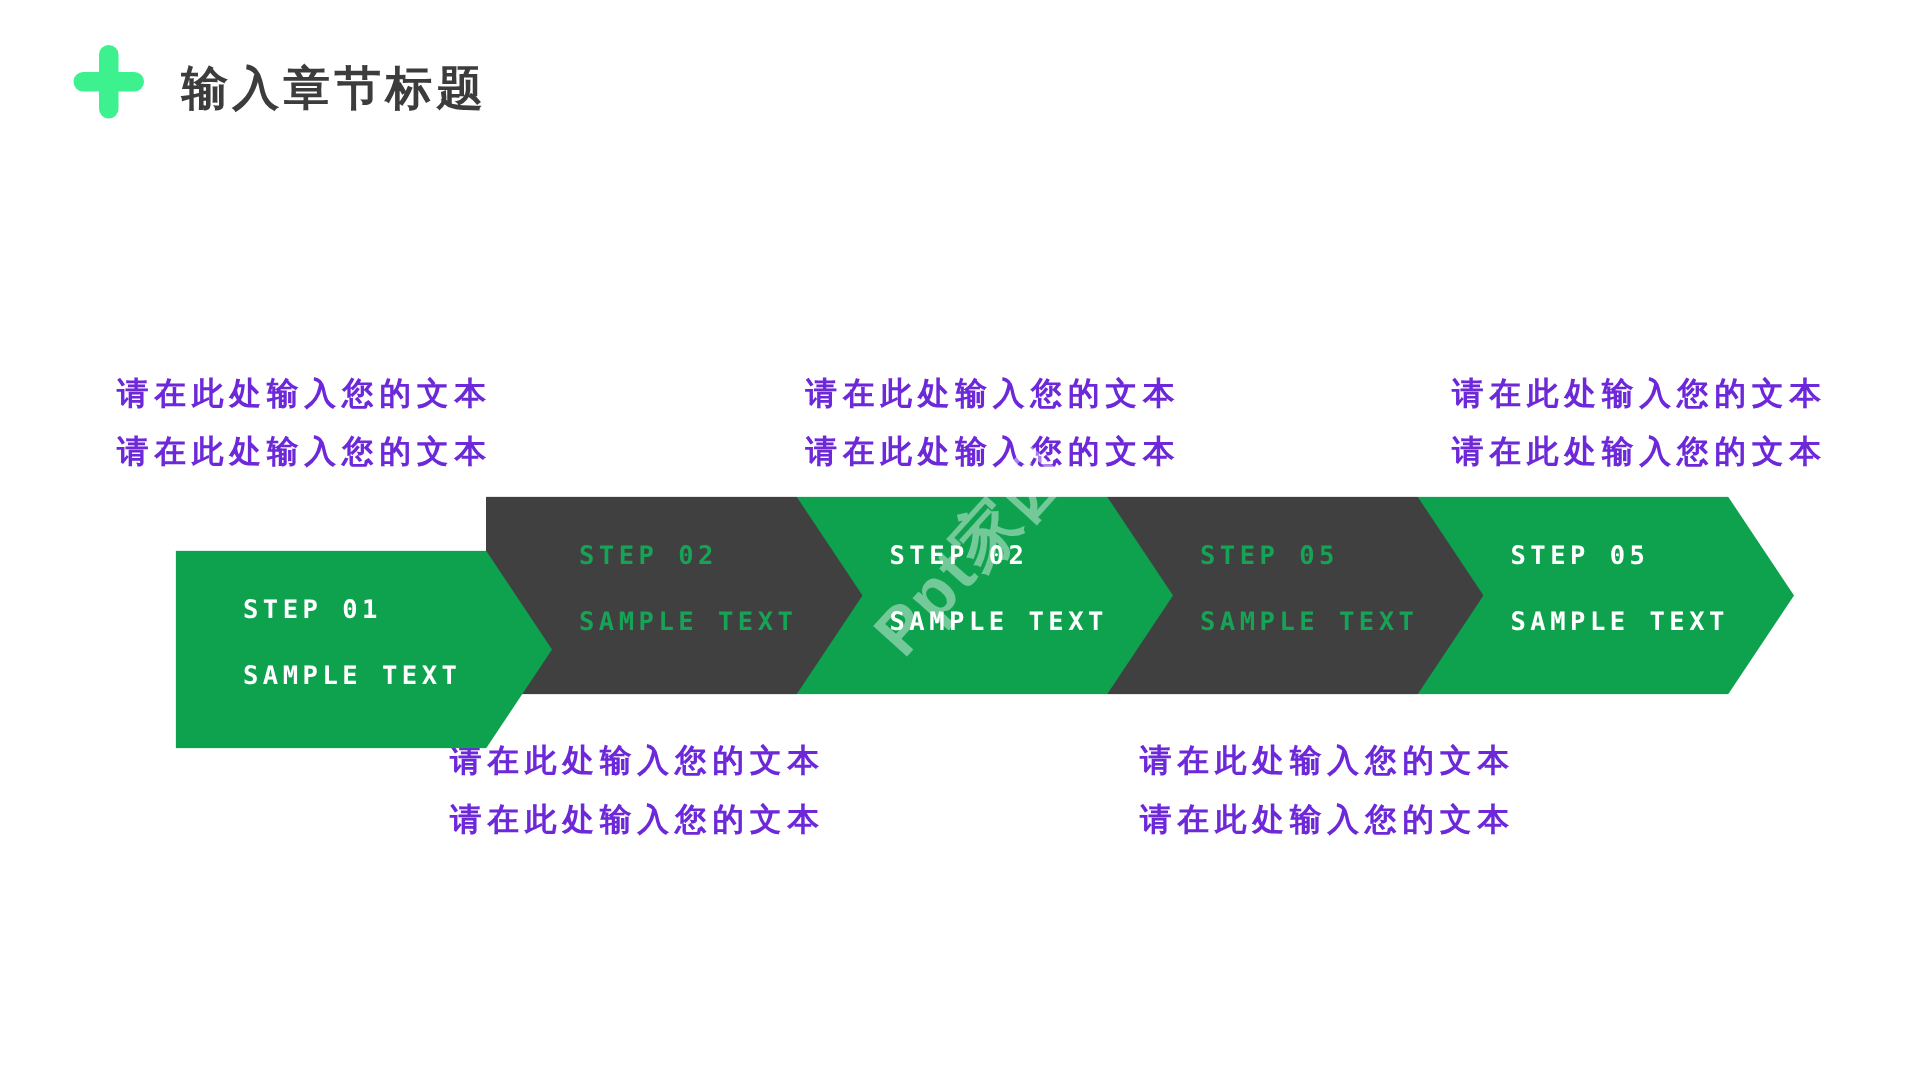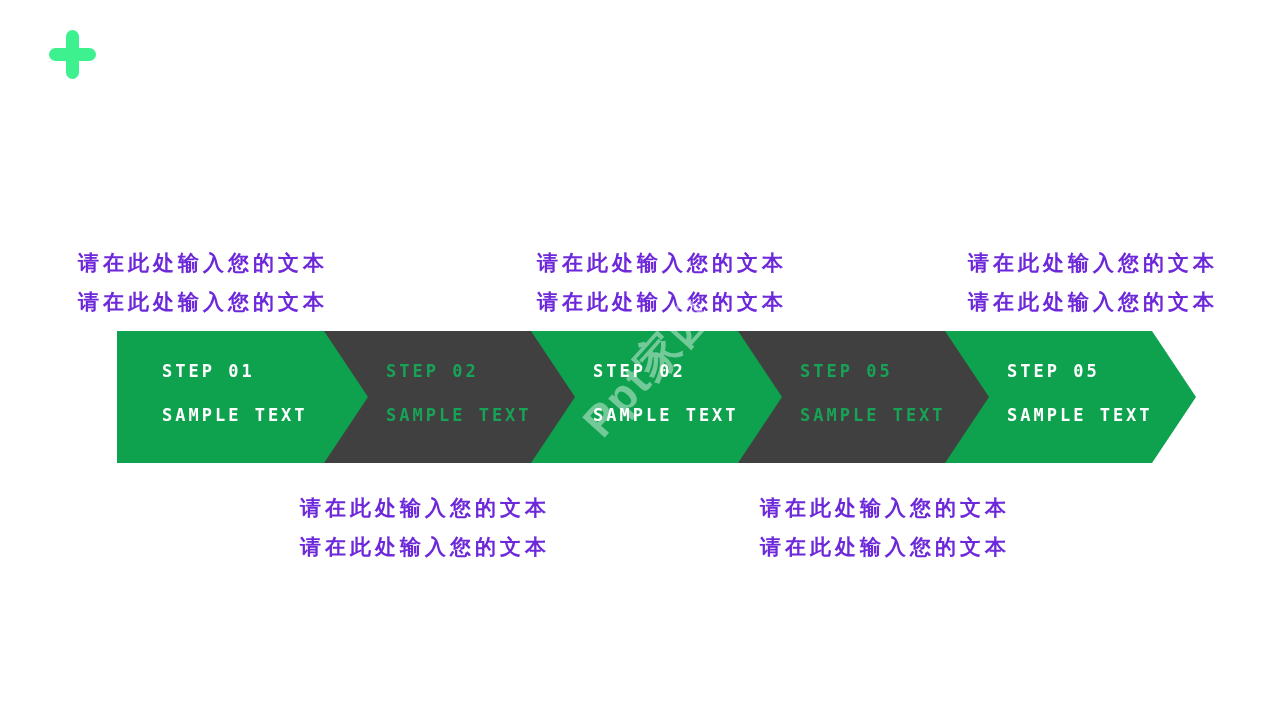--- a/index.html
+++ b/index.html
@@ -25,21 +25,21 @@
   .txt.top2 { left: 537px; top: 243px; }
   .txt.top3 { left: 968px; top: 243px; }
   .txt.bot1 { left: 300px; top: 488px; }
   .txt.bot2 { left: 760px; top: 488px; }
 
   
   .band { position: absolute; left: 117px; top: 331px; width: 1080px; height: 132px;
           display: flex; }
   .arrow { position: relative; flex: 0 0 251px; height: 132px; margin-right: -44px;
            clip-path: polygon(0 0, calc(100% - 44px) 0, 100% 50%, calc(100% - 44px) 100%, 0 100%); }
-  .arrow:nth-child(1) { z-index: 5; }
+  .arrow:nth-child(1) { z-index: 5; margin-top: 36px; }
   .arrow:nth-child(2) { z-index: 4; }
   .arrow:nth-child(3) { z-index: 3; }
   .arrow:nth-child(4) { z-index: 2; }
   .arrow:nth-child(5) { z-index: 1; }
   .arrow.dark  { background: #0EA24F; color: #ffffff; }
   .arrow.light { background: #404040; color: #17A355; }
 
   .step-label, .step-text { position: absolute; left: 62px;
         font-family: "DejaVu Sans Mono", "Liberation Mono", monospace;
         font-weight: bold; font-size: 17px; letter-spacing: 3px; line-height: 18px;
@@ -57,20 +57,21 @@
 </style>
 </head>
 <body>
 
 <div class="slide">
 
   <div class="plus-icon">
     <div class="h"></div>
     <div class="v"></div>
   </div>
+  <div class="page-title">输入章节标题</div>
 
   <div class="txt top1">
     <div>请在此处输入您的文本</div>
     <div>请在此处输入您的文本</div>
   </div>
   <div class="txt top2">
     <div>请在此处输入您的文本</div>
     <div>请在此处输入您的文本</div>
   </div>
   <div class="txt top3">

